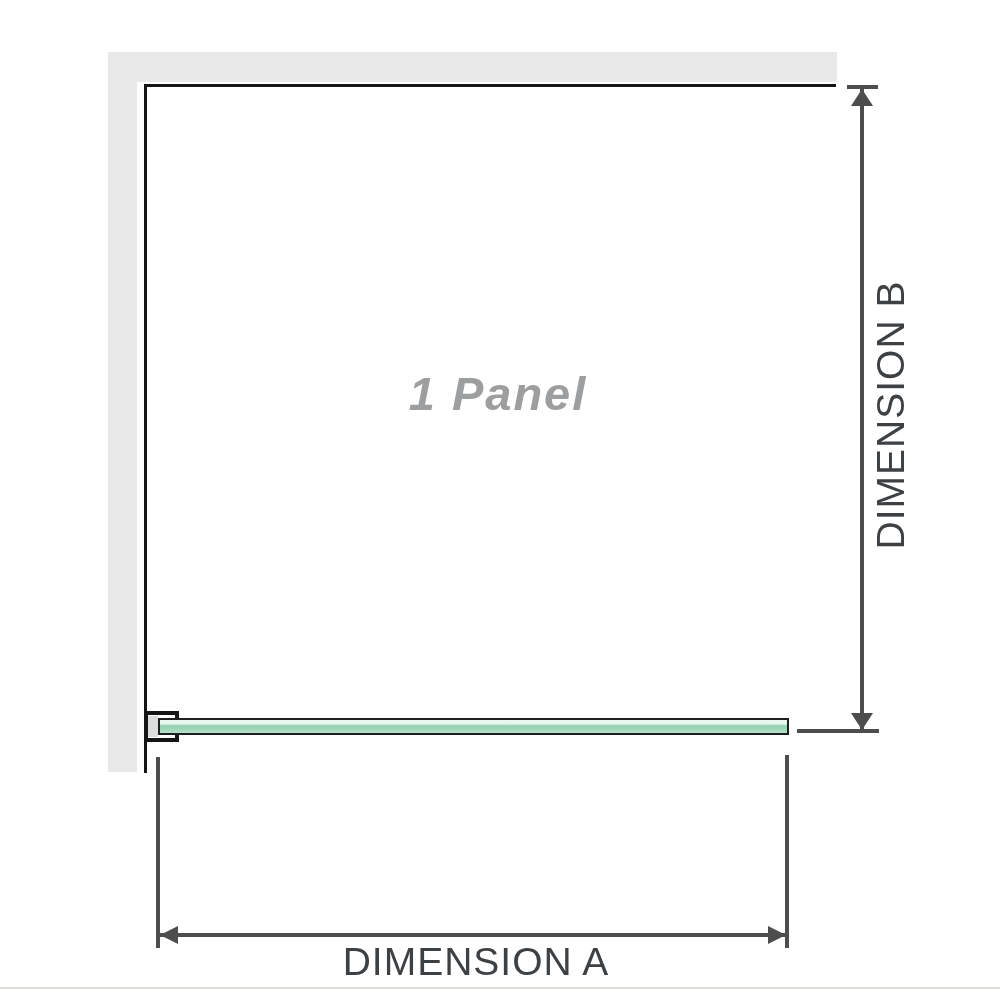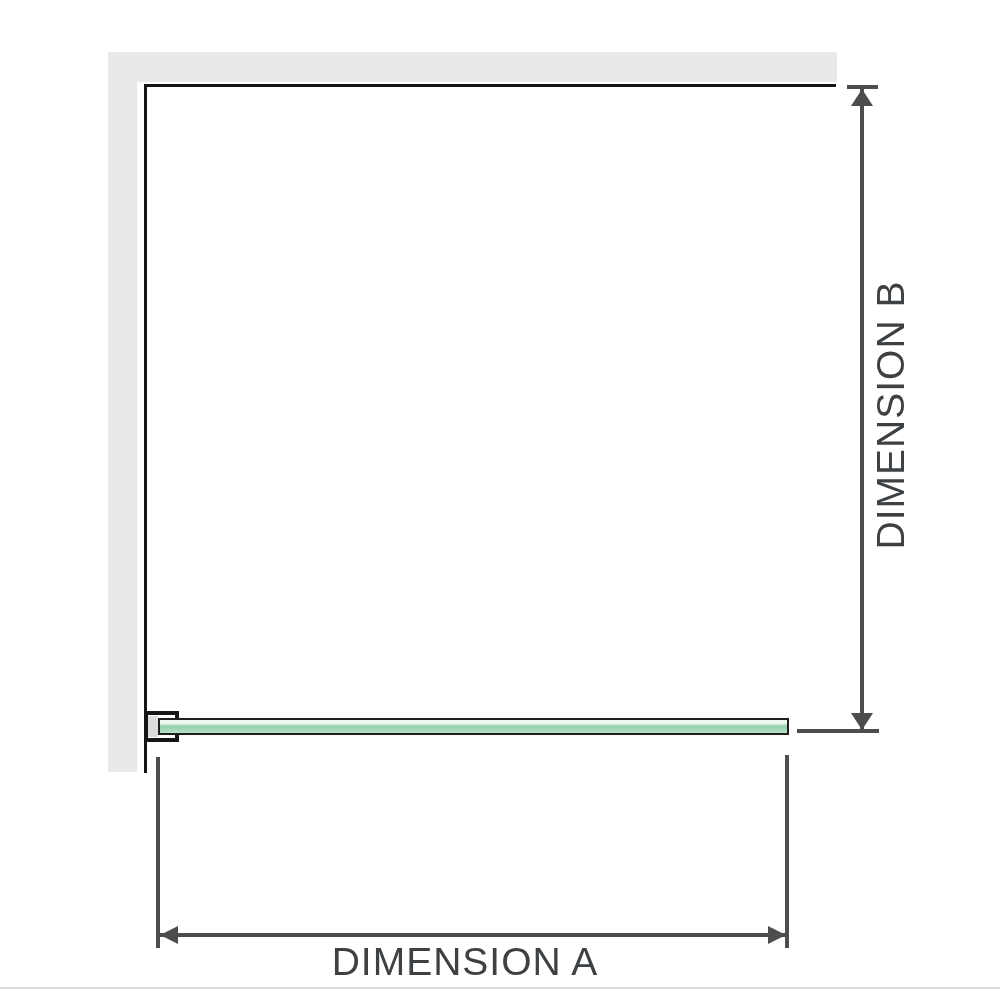--- a/index.html
+++ b/index.html
@@ -107,21 +107,21 @@
   
   .dim-label {
     position: absolute;
     font-size: 39px;
     font-weight: 300;
     letter-spacing: 1px;
     color: var(--label-text, #3e4144);
     white-space: nowrap;
   }
   .dima-label {
-    left: 465px; top: 962px;
+    left: 476px; top: 962px;
     transform: translate(-50%, -50%);
   }
   .dimb-label {
     left: 891px; top: 415px;
     transform: translate(-50%, -50%) rotate(-90deg);
   }
 
   
   .baseline {
     position: absolute;
@@ -134,20 +134,21 @@
 <body>
 
 <div class="canvas">
 
   <div class="wall wall-top"></div>
   <div class="wall wall-left"></div>
 
   <div class="frame-edge frame-top"></div>
   <div class="frame-edge frame-left"></div>
 
+  <div class="panel-label">1 Panel</div>
 
   <div class="bracket">
     <div class="bracket-spacer"></div>
   </div>
 
   <div class="glass"></div>
 
   <div class="dim dimb-tick-top"></div>
   <div class="dim dimb-line"></div>
   <div class="arrow arrow-up"></div>

